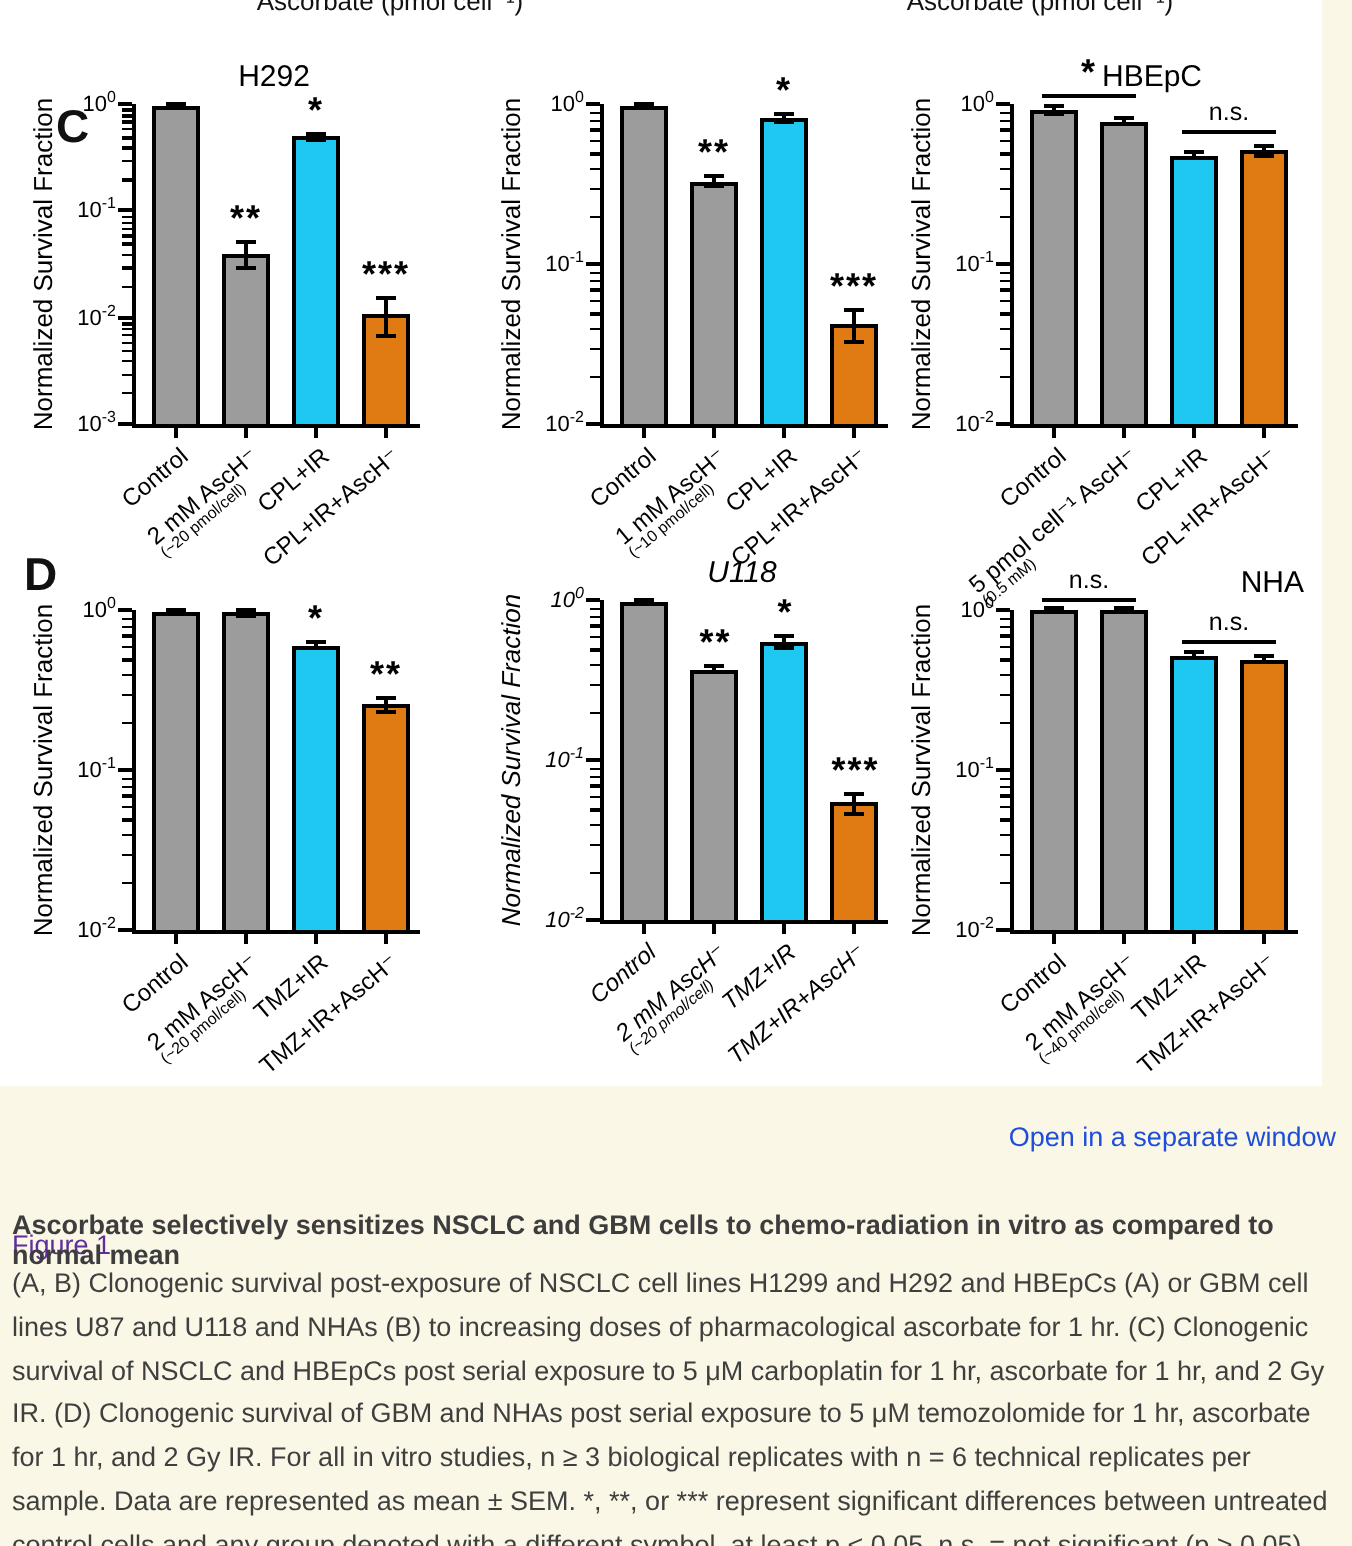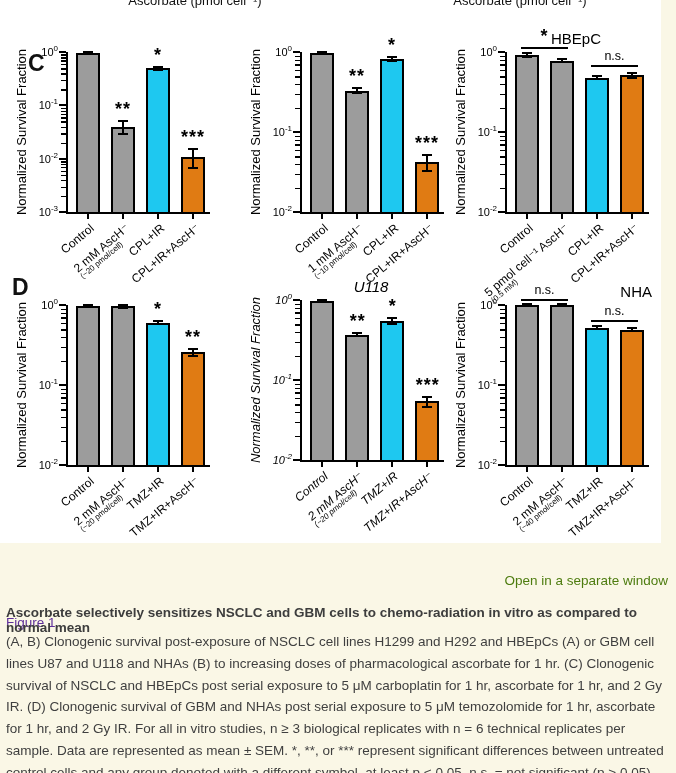--- a/index.html
+++ b/index.html
@@ -13,36 +13,37 @@
                font-size:15px;color:#000;}
   .chart sup{font-size:8px;}
   .ylab{position:absolute;width:220px;height:16px;text-align:center;font-size:13px;color:#000;
         transform:rotate(-90deg);}
   .ticklab{position:absolute;width:38px;text-align:right;font-size:11px;color:#000;}
   .catlab{font-size:12px;color:#000;white-space:nowrap;text-align:right;}
   .catlab .sub{display:block;font-size:8px;text-align:left;margin-top:-2px;}
   .sigstar{position:absolute;width:60px;text-align:center;font-size:18px;font-weight:bold;color:#000;letter-spacing:1px;}
   .signs{position:absolute;width:60px;text-align:center;font-size:12.5px;color:#000;}
   .caption a{cursor:pointer;text-decoration:none;}
-  .open-link{position:absolute;top:561px;right:8px;font-size:13.5px;color:#4d7c0f;margin-top:12px;}
+  .open-link{position:absolute;top:561px;right:8px;font-size:13.5px;color:#1d4ed8;}
   .fig-link{position:absolute;top:615px;left:6px;font-size:13.5px;color:#5e2f9a;}
   .cap-title{position:absolute;top:605px;left:6px;width:664px;font-size:13.5px;font-weight:bold;color:#3d3d3d;}
   .cap-body{position:absolute;top:631px;left:6px;width:664px;font-size:13.5px;line-height:21.8px;color:#3f3f3f;margin:0;}
 </style>
 </head>
 <body>
 
 <div class="page">
   <div class="figure-white">
     <div class="top-axis-label" style="left:90px;">Ascorbate (pmol cell⁻¹)</div>
     <div class="top-axis-label" style="left:415px;">Ascorbate (pmol cell⁻¹)</div>
     <div class="panel-letter" style="left:28px;top:50px;">C</div>
     <div class="panel-letter" style="left:12px;top:274px;">D</div>
 
     <div class="chart" style="left:16px;top:30px;">
+        <div class="chart-title" style="position: absolute; left: 45px; top: 0px; width: 152px; text-align: center; font-size: 15px; color: rgb(0, 0, 0);">H292</div>
         <div class="ylab" style="position: absolute; left: -104px; top: 94px;">Normalized Survival Fraction</div>
         <div style="position: absolute; left: 50px; top: 22px; width: 142px; height: 160px; border-left: 2px solid rgb(0, 0, 0); border-bottom: 2px solid rgb(0, 0, 0);"></div>
         <div style="position: absolute; left: 43px; top: 21px; width: 7px; height: 2px; background: rgb(0, 0, 0);"></div>
         <div class="ticklab" style="position: absolute; left: 4px; top: 14px;">10<sup>0</sup></div>
         <div style="position: absolute; left: 45px; top: 59.3px; width: 5px; height: 1.5px; background: rgb(0, 0, 0);"></div>
         <div style="position: absolute; left: 45px; top: 49.9px; width: 5px; height: 1.5px; background: rgb(0, 0, 0);"></div>
         <div style="position: absolute; left: 45px; top: 43.2px; width: 5px; height: 1.5px; background: rgb(0, 0, 0);"></div>
         <div style="position: absolute; left: 45px; top: 38.1px; width: 5px; height: 1.5px; background: rgb(0, 0, 0);"></div>
         <div style="position: absolute; left: 45px; top: 33.8px; width: 5px; height: 1.5px; background: rgb(0, 0, 0);"></div>
         <div style="position: absolute; left: 45px; top: 30.3px; width: 5px; height: 1.5px; background: rgb(0, 0, 0);"></div>

